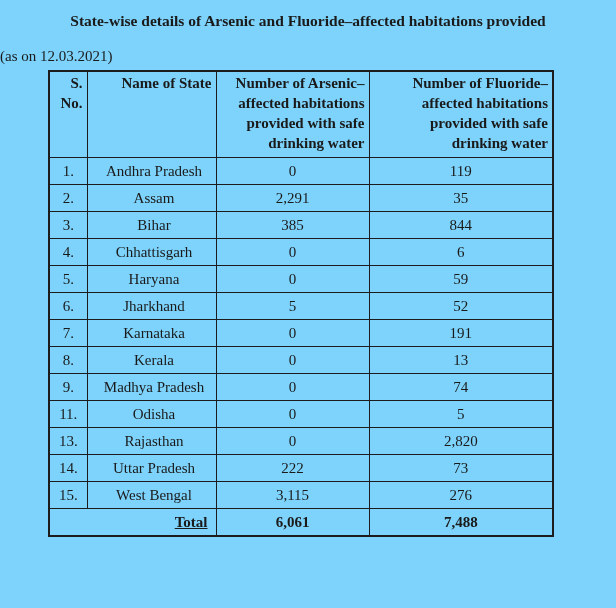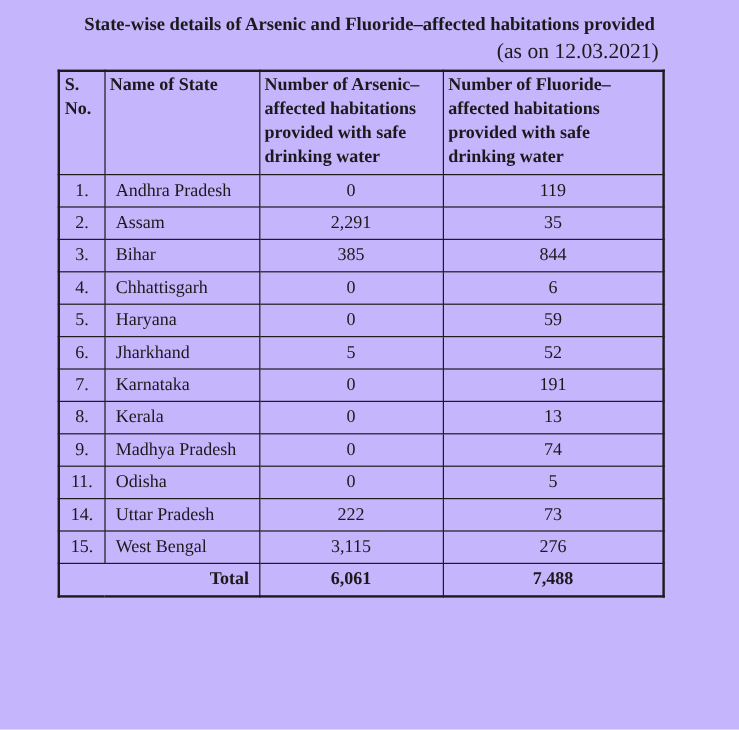--- a/index.html
+++ b/index.html
@@ -2,68 +2,67 @@
 <html><head>
 <meta charset="utf-8">
 <style>
   * { box-sizing: border-box; margin: 0; padding: 0; }
   html, body { width: 616px; height: 608px; }
   body {
     background: #ffffff;
     font-family: "Liberation Serif", "DejaVu Serif", serif;
     color: #1a1a1a;
   }
-  .page { width: 616px; height: 608px; background: #c4b5fd; overflow: hidden; }
+  .page { width: 616px; height: 608px; background: #7dd3fc; overflow: hidden; }
 
   .doc-title {
     margin: 9px auto 0 auto;
     width: 500px;
     text-align: center;
     font-size: 15.5px;
     font-weight: bold;
     line-height: 1.5;
   }
   .as-on {
     width: 549px;
-    margin-top: 0;
-    text-align: right;
-    font-size: 18px;
+    margin-top: 16px;
+    font-size: 15px;
   }
 
   table.data-table {
     margin: 5px 0 0 48px;
     border-collapse: collapse;
     border: 2px solid #1c1c1c;
     table-layout: fixed;
     width: 504px;
   }
   .data-table th, .data-table td {
     border: 1px solid #1c1c1c;
     font-size: 15px;
   }
   .col-sno { width: 38px; }
   .col-state { width: 129px; }
   .col-arsenic { width: 153px; }
   .col-fluoride { width: 184px; }
 
   .data-table th {
     font-weight: bold;
-    text-align: left;
+    text-align: right;
     vertical-align: top;
     padding: 2px 4px 4px 4px;
     line-height: 1.32;
     font-size: 15px;
   }
   .data-table td { height: 27px; padding: 2px 4px; }
   .cell-sno { text-align: center; }
-  .cell-state { text-align: left; padding-left: 9px !important; }
+  .cell-state { text-align: center; padding-left: 9px !important; }
   .cell-num { text-align: center; }
 
   .total-row td { font-weight: bold; }
-  .total-label { text-align: right; padding-right: 8px !important; }
+  .total-label { text-align: right; padding-right: 8px !important; text-decoration: underline; }
 </style>
 </head>
 <body>
 
 <div class="page">
 
   <div class="doc-title">
     <div>State-wise details of Arsenic and Fluoride–affected habitations provided</div>
   </div>
 
@@ -139,20 +138,26 @@
         <td class="cell-num">0</td>
         <td class="cell-num">74</td>
       </tr>
       <tr>
         <td class="cell-sno">11.</td>
         <td class="cell-state">Odisha</td>
         <td class="cell-num">0</td>
         <td class="cell-num">5</td>
       </tr>
       <tr>
+        <td class="cell-sno">13.</td>
+        <td class="cell-state">Rajasthan</td>
+        <td class="cell-num">0</td>
+        <td class="cell-num">2,820</td>
+      </tr>
+      <tr>
         <td class="cell-sno">14.</td>
         <td class="cell-state">Uttar Pradesh</td>
         <td class="cell-num">222</td>
         <td class="cell-num">73</td>
       </tr>
       <tr>
         <td class="cell-sno">15.</td>
         <td class="cell-state">West Bengal</td>
         <td class="cell-num">3,115</td>
         <td class="cell-num">276</td>

